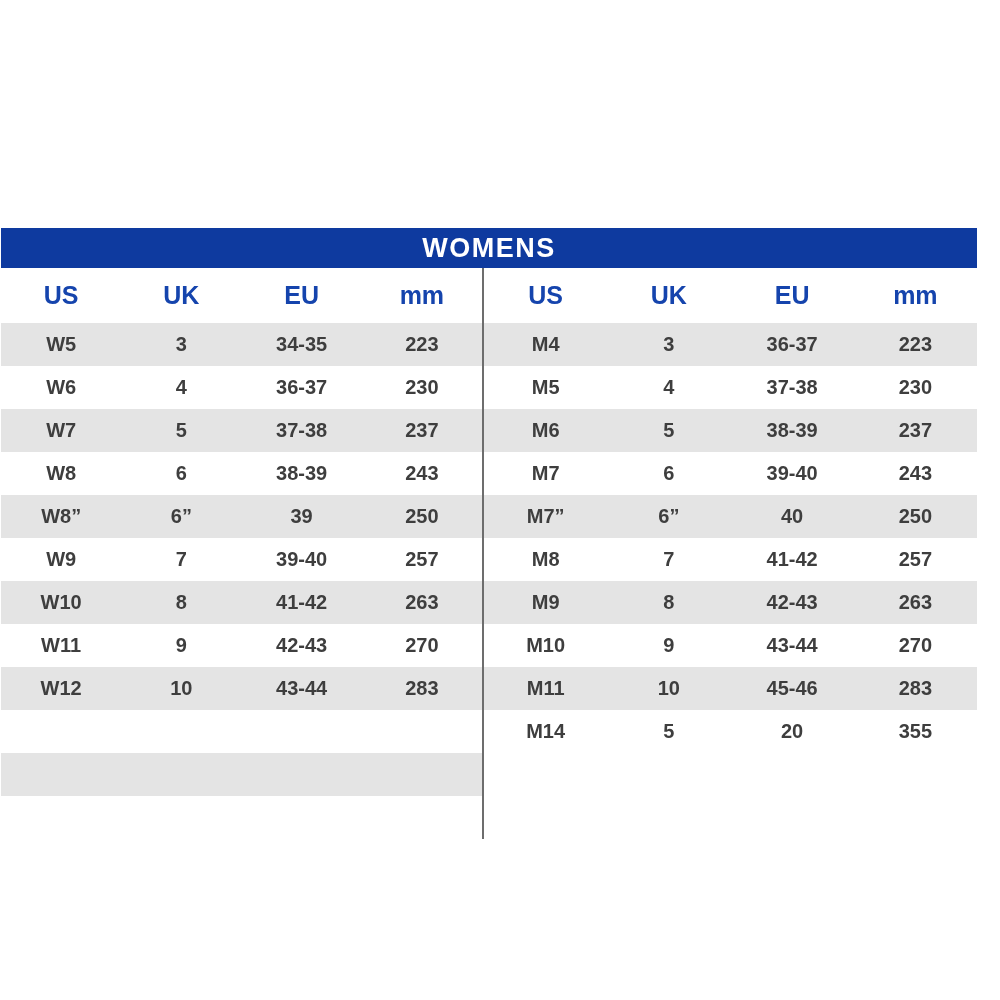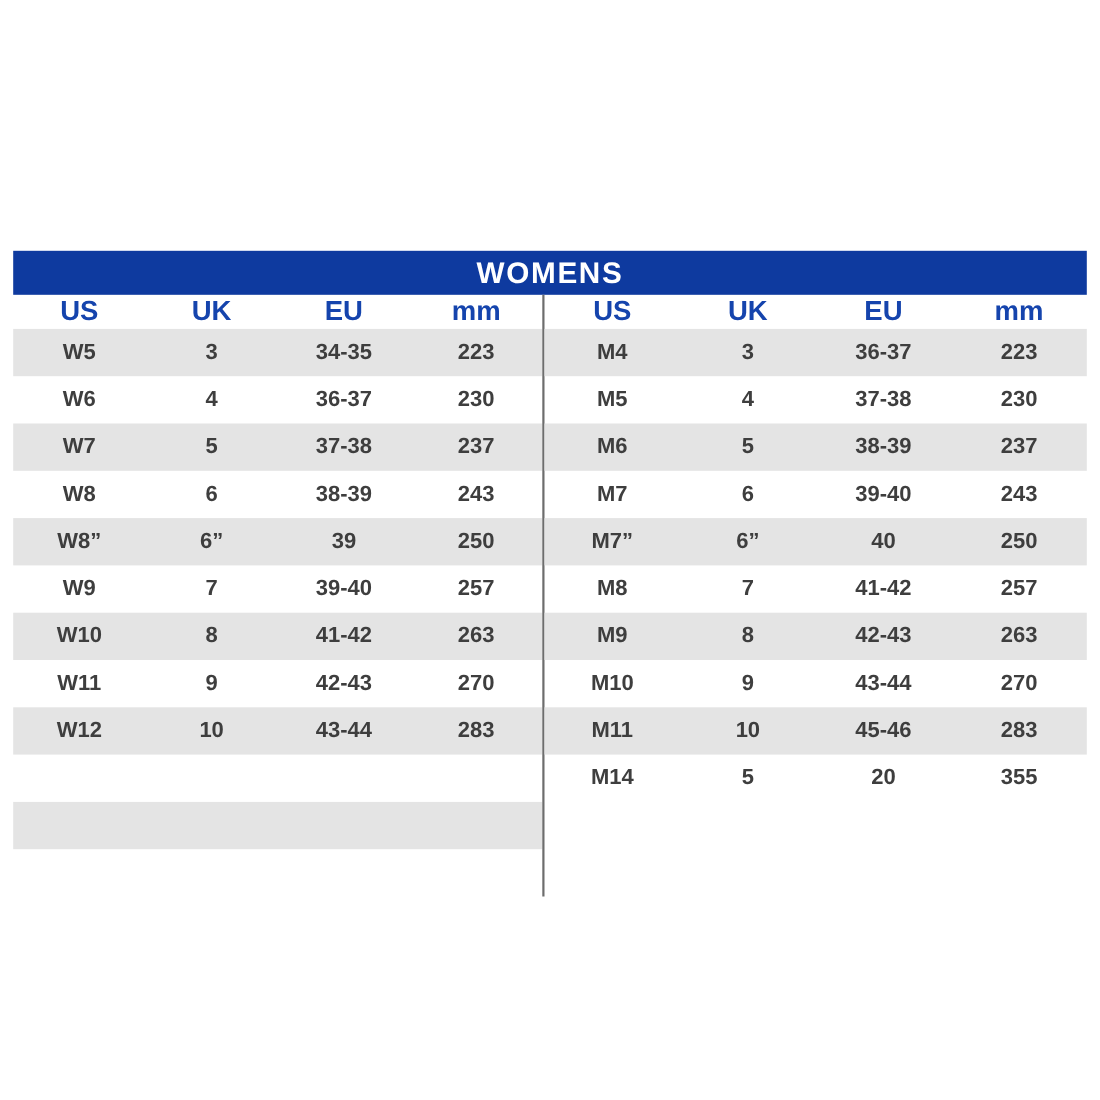--- a/index.html
+++ b/index.html
@@ -1,31 +1,31 @@
 <!DOCTYPE html>
 <html><head>
 <meta charset="utf-8">
 <style>
   html,body{margin:0;padding:0;background:#ffffff;}
   .canvas{
     position:relative;width:1000px;height:1000px;background:#ffffff;overflow:hidden;
     font-family:"Liberation Sans", sans-serif;font-weight:bold;
   }
-  .chart-wrap{position:absolute;left:12px;top:228px;width:976px;}
+  .chart-wrap{position:absolute;left:1px;top:228px;width:976px;}
   .header-bar{display:flex;height:40px;background:#0e3a9f;}
   .header-half{
     flex:1;display:flex;align-items:center;justify-content:center;
     color:#ffffff;font-size:27px;letter-spacing:1.5px;
   }
   .body{display:flex;position:relative;}
   .side{width:481px;}
   .side.mens{flex:1;}
   .divider{width:2px;background:#6d6d6d;}
   .row{display:flex;height:43px;align-items:center;}
-  .row.head{height:31px;}
+  .row.head{height:55px;}
   .row.stripe{background:#e4e4e4;}
   .cell{
     flex:1;text-align:center;color:#3e3e3e;font-size:20px;
     white-space:nowrap;overflow:hidden;
   }
   .cell.colhead{color:#1544ad;font-size:25px;}
 </style>
 </head>
 <body>
 

